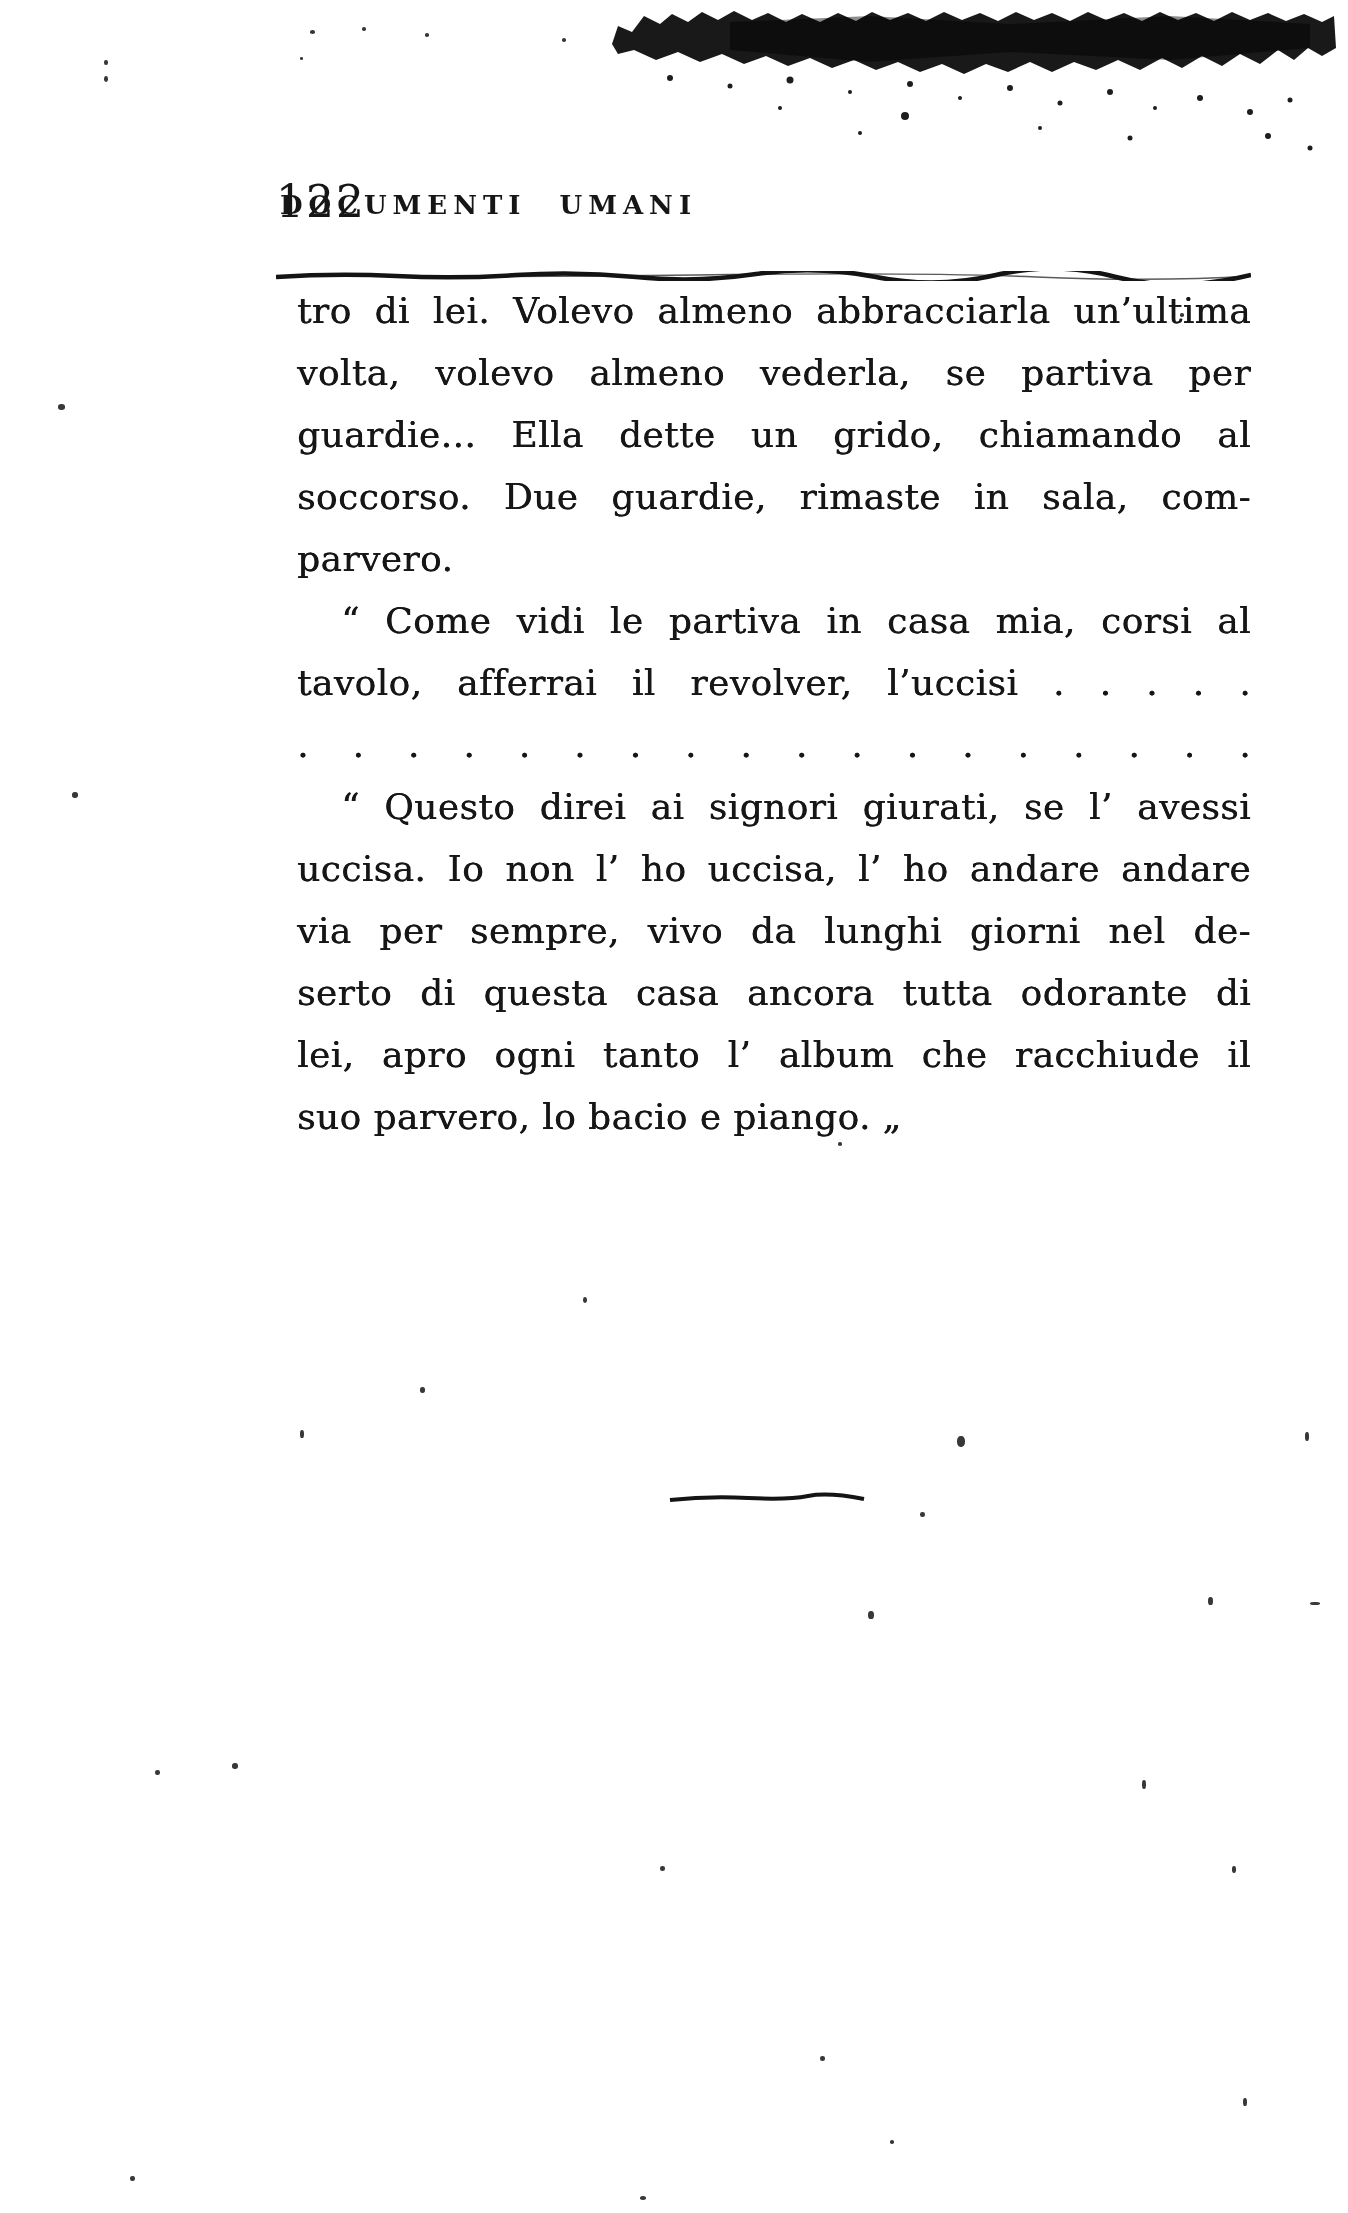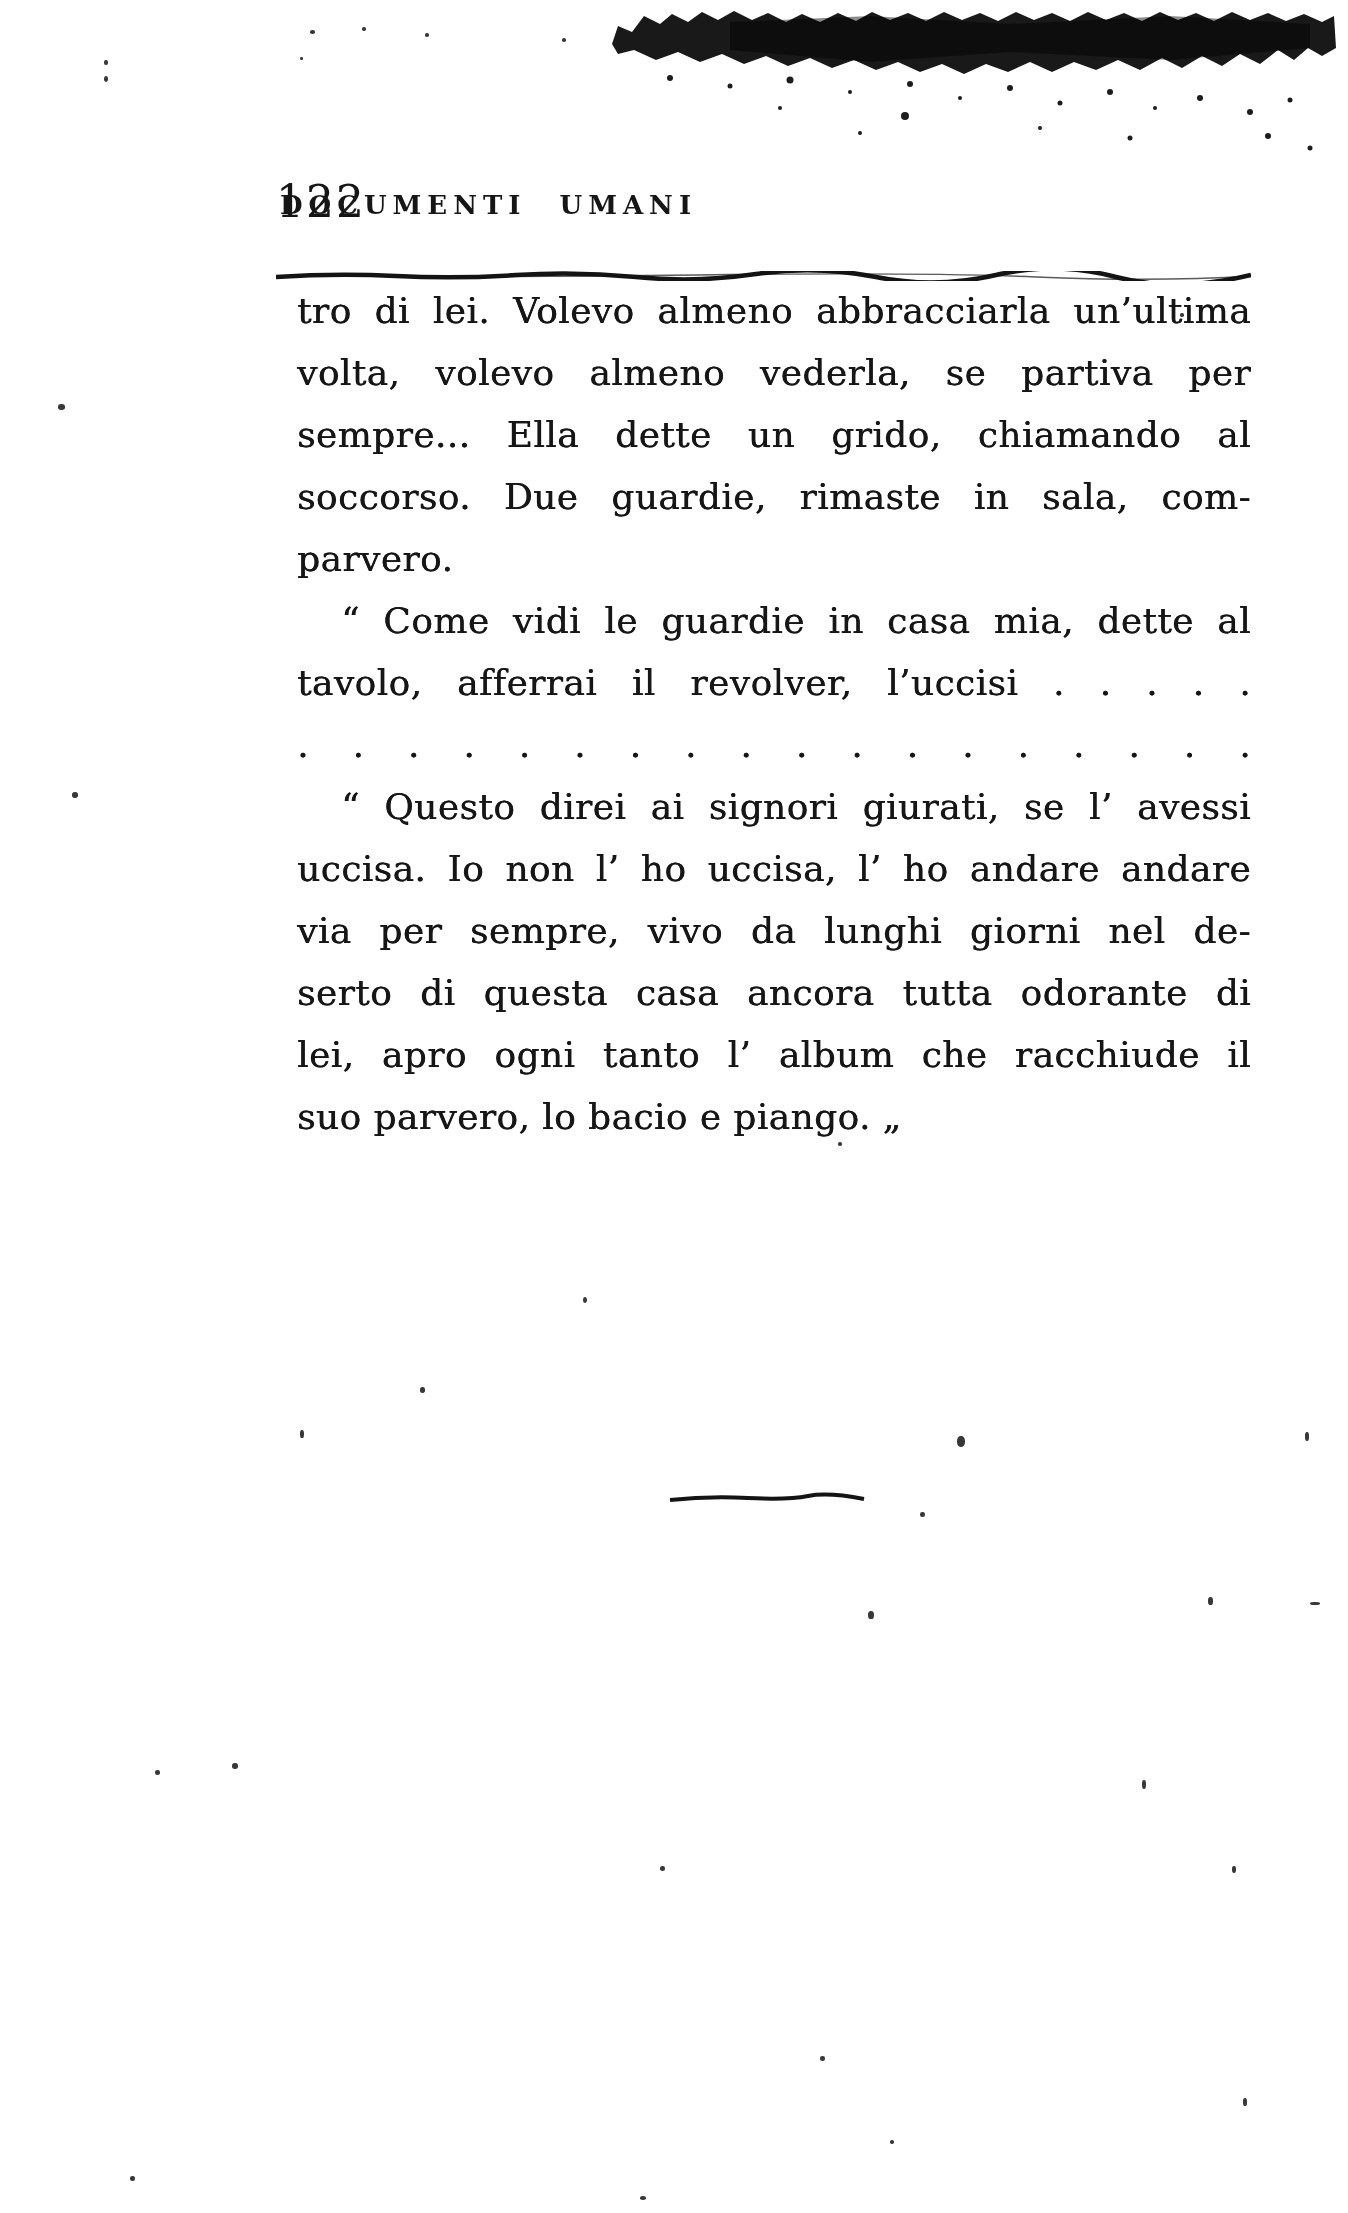--- a/index.html
+++ b/index.html
@@ -117,24 +117,24 @@
 <div class="running-title">DOCUMENTI UMANI</div>
 
 <svg class="header-rule" viewBox="0 0 975 10" preserveAspectRatio="none" aria-hidden="true">
   <path d="M0,6 Q60,2 120,5 T240,4 T360,6 T480,3 T600,6 T720,4 T840,6 T975,4" stroke="#141414" stroke-width="4.5" fill="none"></path>
   <path d="M40,4 Q200,7 420,4 T760,6 T975,5" stroke="#141414" stroke-width="1.5" fill="none" opacity="0.7"></path>
 </svg>
 
 <div class="body-text" id="body-lines">
     <div class="line j">tro di lei. Volevo almeno abbracciarla un’ultima</div>
     <div class="line j">volta, volevo almeno vederla, se partiva per</div>
-    <div class="line j">sempre... Ella dette un grido, chiamando al</div>
+    <div class="line j">guardie... Ella dette un grido, chiamando al</div>
     <div class="line j">soccorso. Due guardie, rimaste in sala, com-</div>
     <div class="line">parvero.</div>
-    <div class="line j ind">“ Come vidi le guardie in casa mia, dette al</div>
+    <div class="line j ind">“ Come vidi le partiva in casa mia, corsi al</div>
     <div class="line j">tavolo, afferrai il revolver, l’uccisi . . . . .</div>
     <div class="line j">. . . . . . . . . . . . . . . . . .</div>
     <div class="line j ind">“ Questo direi ai signori giurati, se l’ avessi</div>
     <div class="line j">uccisa. Io non l’ ho uccisa, l’ ho andare andare</div>
     <div class="line j">via per sempre, vivo da lunghi giorni nel de-</div>
     <div class="line j">serto di questa casa ancora tutta odorante di</div>
     <div class="line j">lei, apro ogni tanto l’ album che racchiude il</div>
     <div class="line">suo parvero, lo bacio e piango. „</div>
   </div>
 

